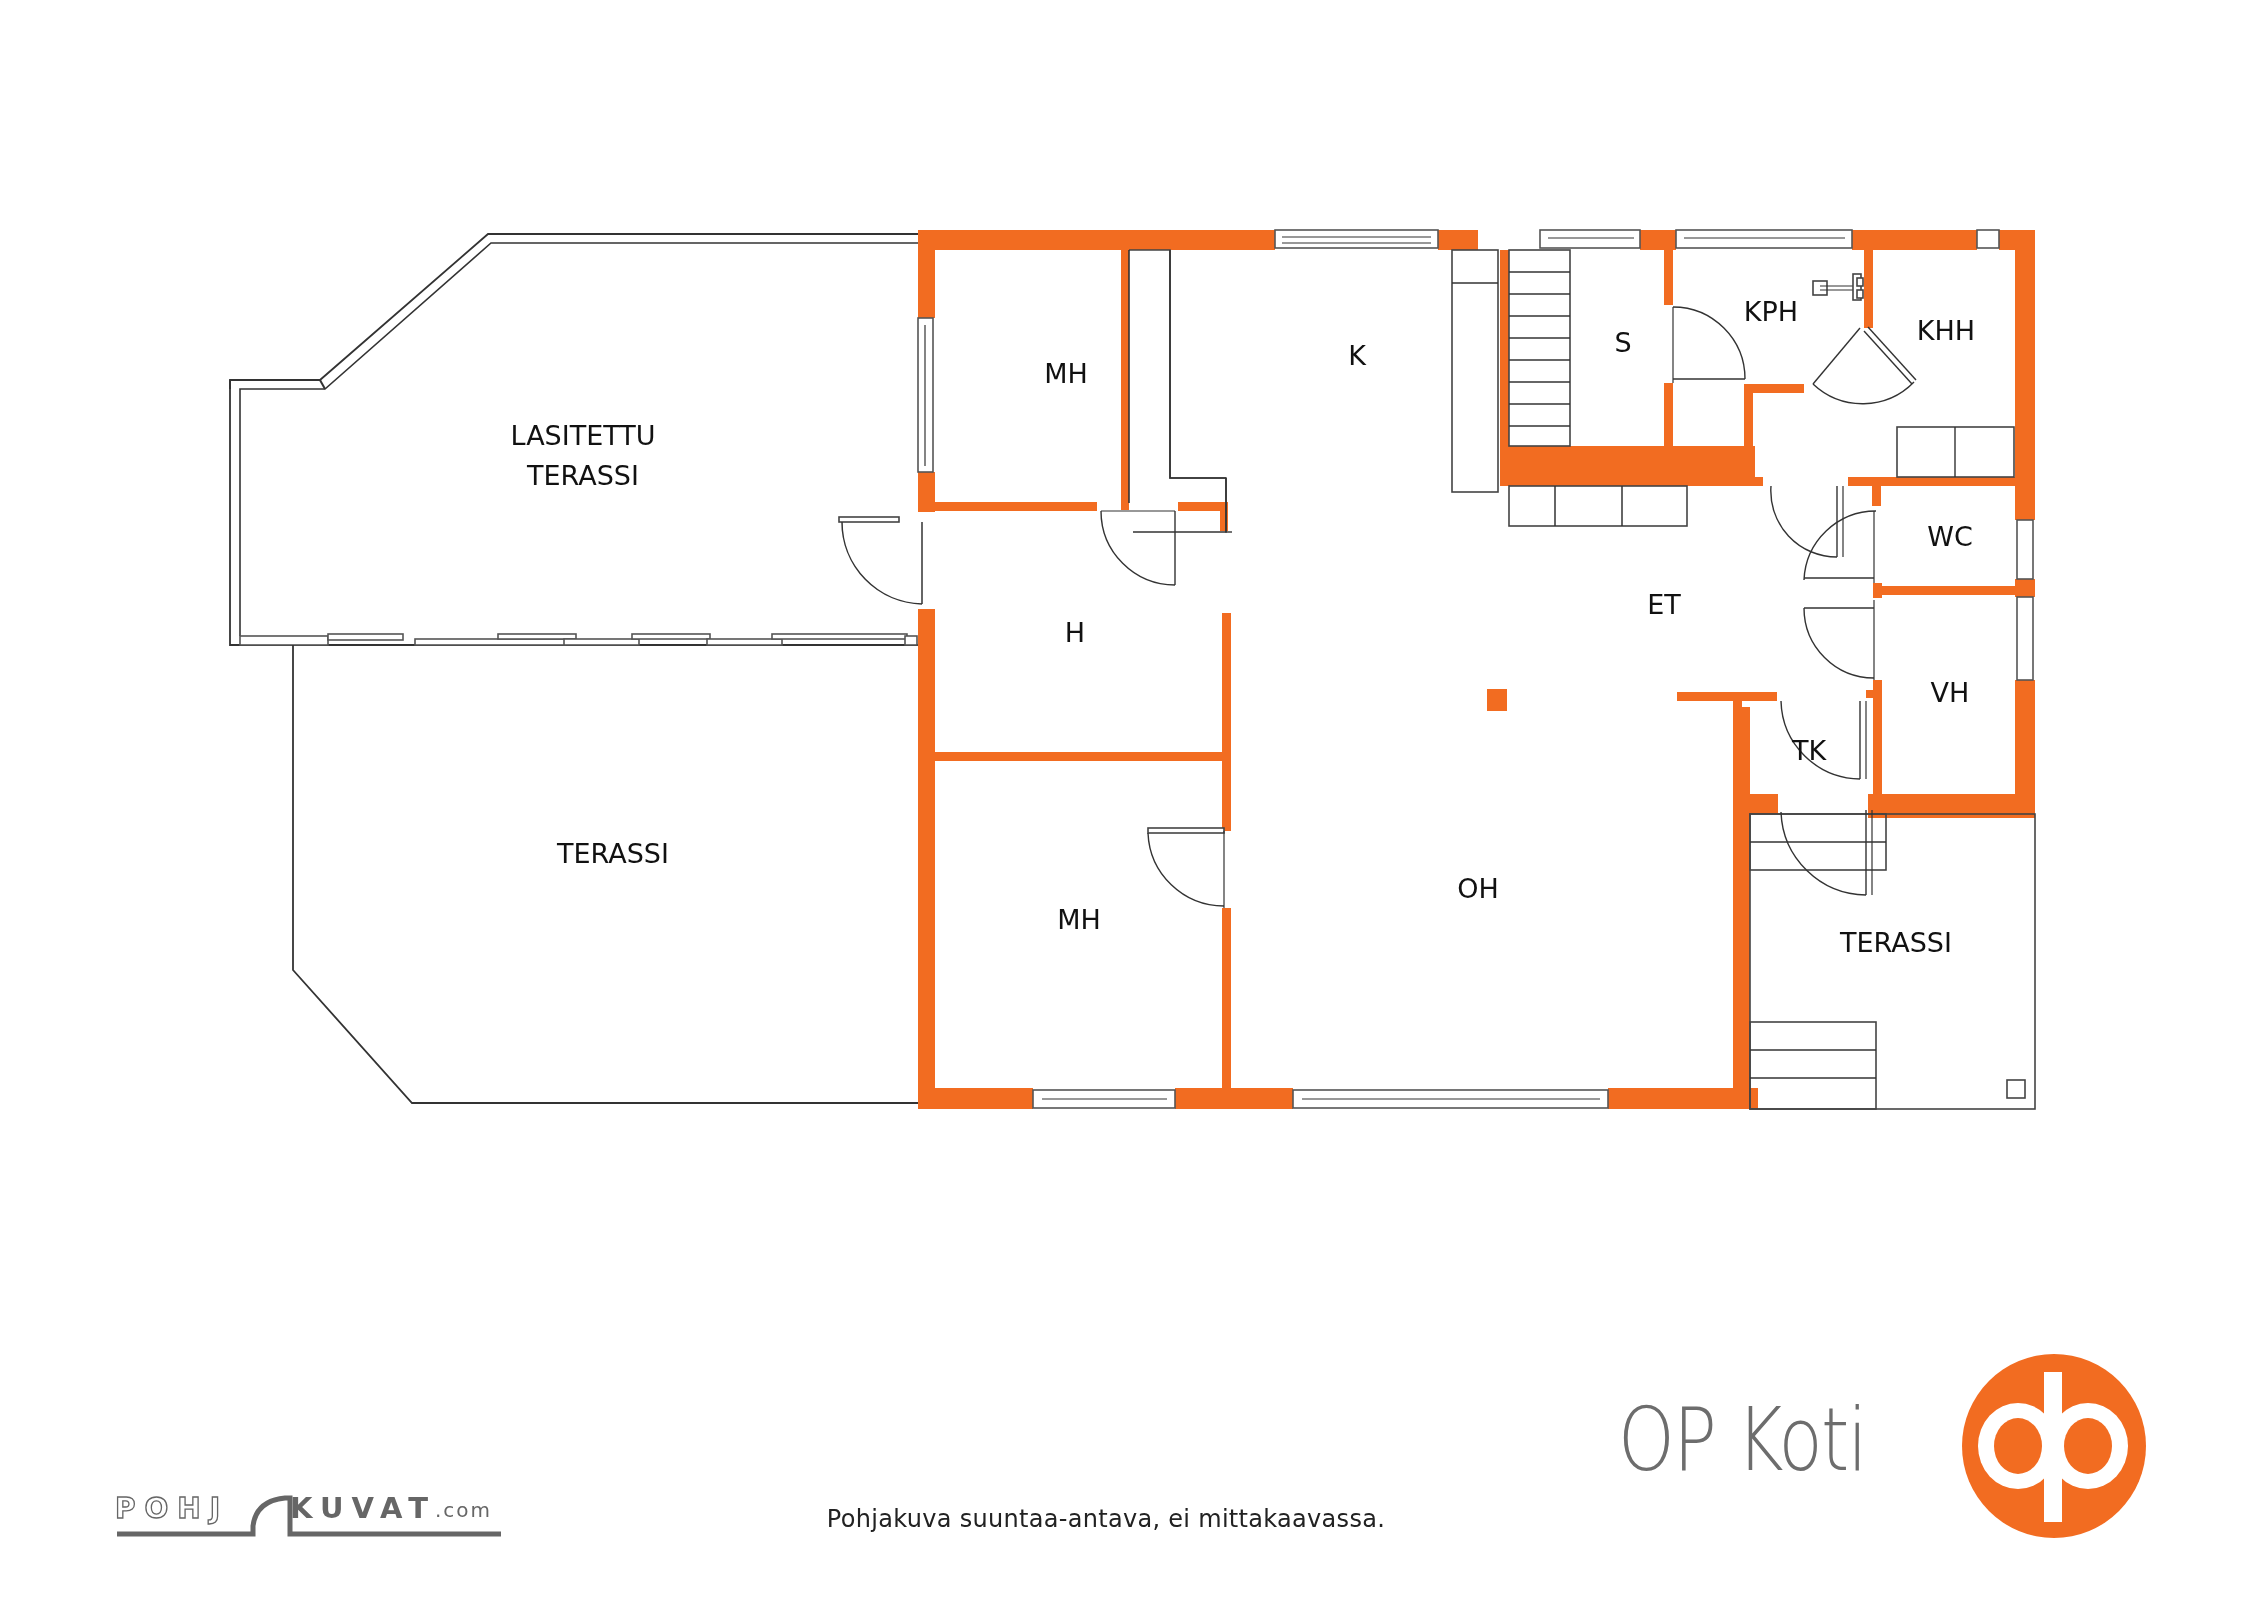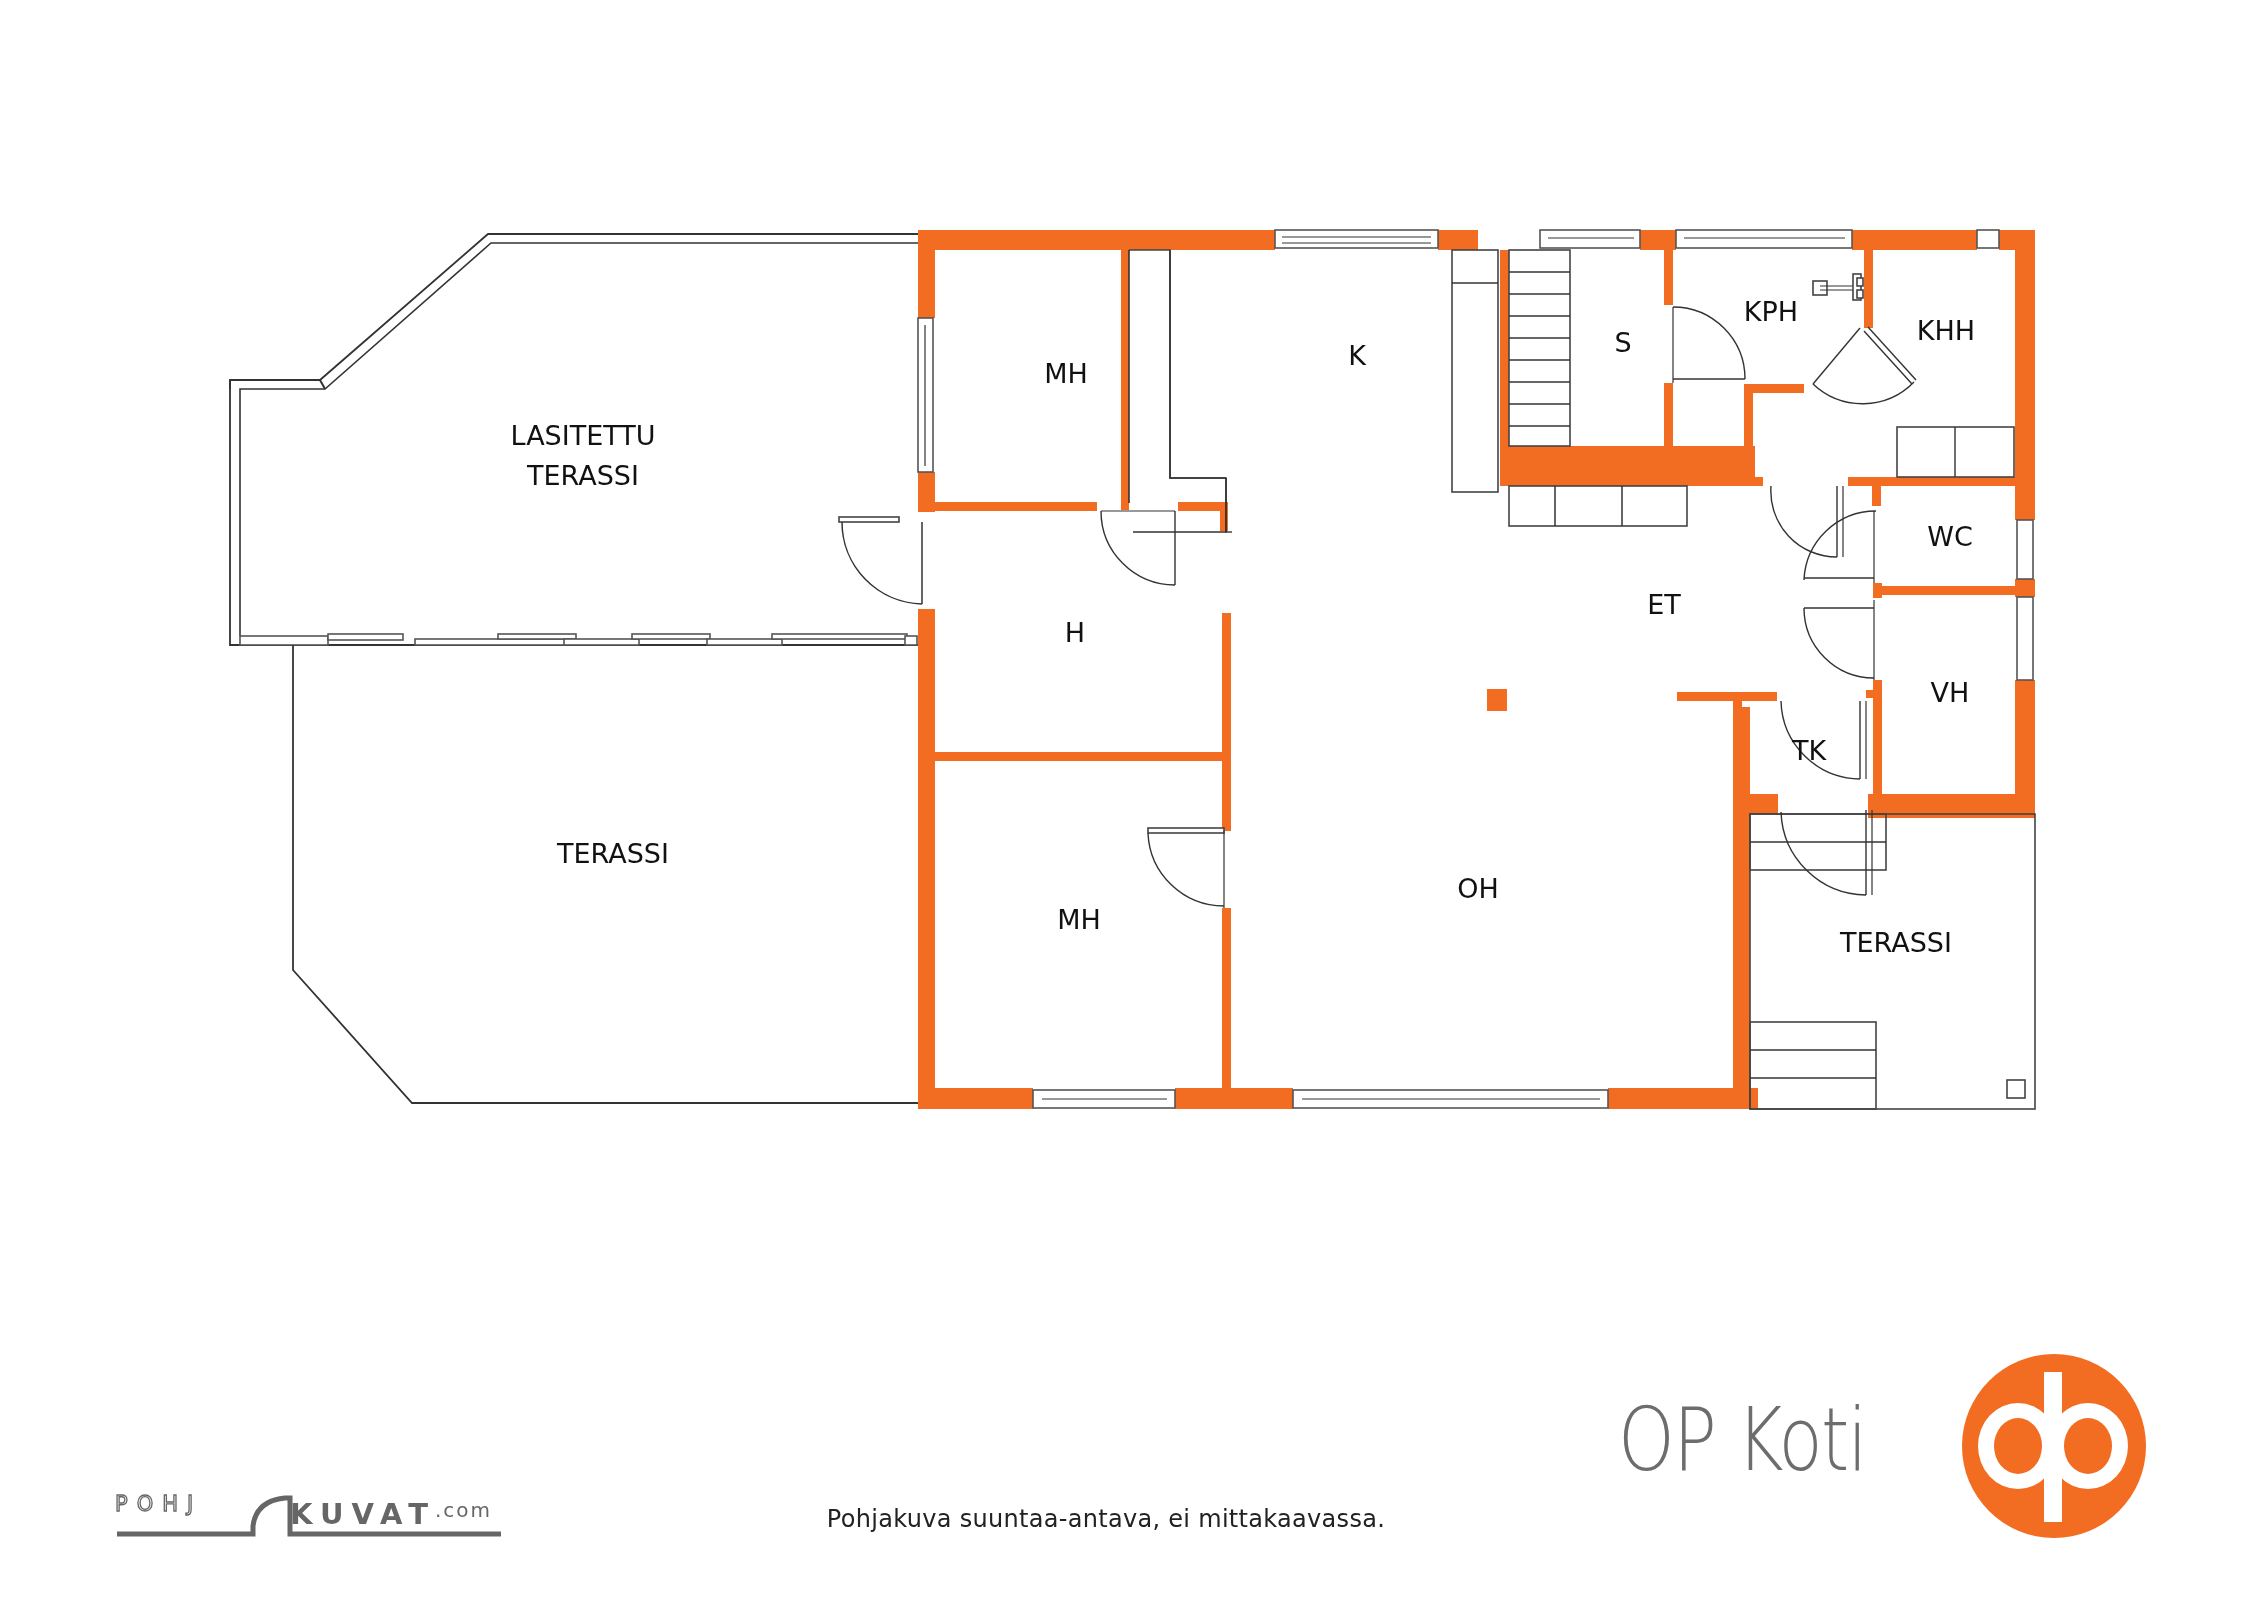--- a/index.html
+++ b/index.html
@@ -8,22 +8,22 @@
   .wall { fill: var(--wall); }
   .line { fill: none; stroke: #333; stroke-width: 2; }
   .thin { fill: #fff; stroke: #444; stroke-width: 1.6; }
   .win { fill: #fff; stroke: #555; stroke-width: 1.6; }
   .room-label { font-family: "DejaVu Sans", sans-serif; font-size: 27px; fill: #111; text-anchor: middle; dominant-baseline: middle; }
   .disclaimer { position: absolute; left: 0; width: 2262px; top: 1505px; text-align: center; font-family: "DejaVu Sans", sans-serif; font-size: 24px; color: #222; letter-spacing: 0.3px; }
   .disclaimer span { position: relative; left: -25px; }
   .brand-text { position: absolute; left: 1618px; top: 1388px; font-family: "DejaVu Sans", sans-serif; font-size: 88px; color: #6d6d6d; font-weight: 300; letter-spacing: -2px; transform: scaleX(0.82); transform-origin: left top; }
   .logo-circle { position: absolute; left: 1960px; top: 1352px; width: 188px; height: 188px; border-radius: 50%; }
   .pk-logo { position: absolute; left: 115px; top: 1490px; height: 50px; width: 390px; }
-  .pk-outline { position: absolute; top: 2px; font-family: "DejaVu Sans", sans-serif; font-size: 21px; letter-spacing: 9px; color: #fff; -webkit-text-stroke: 1.3px #666; font-weight: 400; }
-  .pk-bold { position: absolute; left: 175px; top: 7px; font-family: "DejaVu Sans", sans-serif; font-size: 29px; font-weight: bold; letter-spacing: 8px; color: #666; }
+  .pk-outline { position: absolute; top: 2px; font-family: "DejaVu Sans", sans-serif; font-size: 28px; letter-spacing: 9px; color: #fff; -webkit-text-stroke: 1.3px #666; font-weight: 700; }
+  .pk-bold { position: absolute; left: 175px; top: 1px; font-family: "DejaVu Sans", sans-serif; font-size: 29px; font-weight: bold; letter-spacing: 8px; color: #666; }
   .pk-com { position: absolute; left: 320px; top: 8px; font-family: "DejaVu Sans", sans-serif; font-size: 20px; letter-spacing: 2px; color: #666; text-align: center; }
 </style>
 </head>
 <body>
 
 <svg id="plan" viewBox="0 0 2262 1600" xmlns="http://www.w3.org/2000/svg" style="--wall:#f26c21">
 
   <g>
 
     <polyline class="line" points="918,234 488,234 320,380 230,380 230,645 918,645" style="stroke-width:1.8"></polyline>

